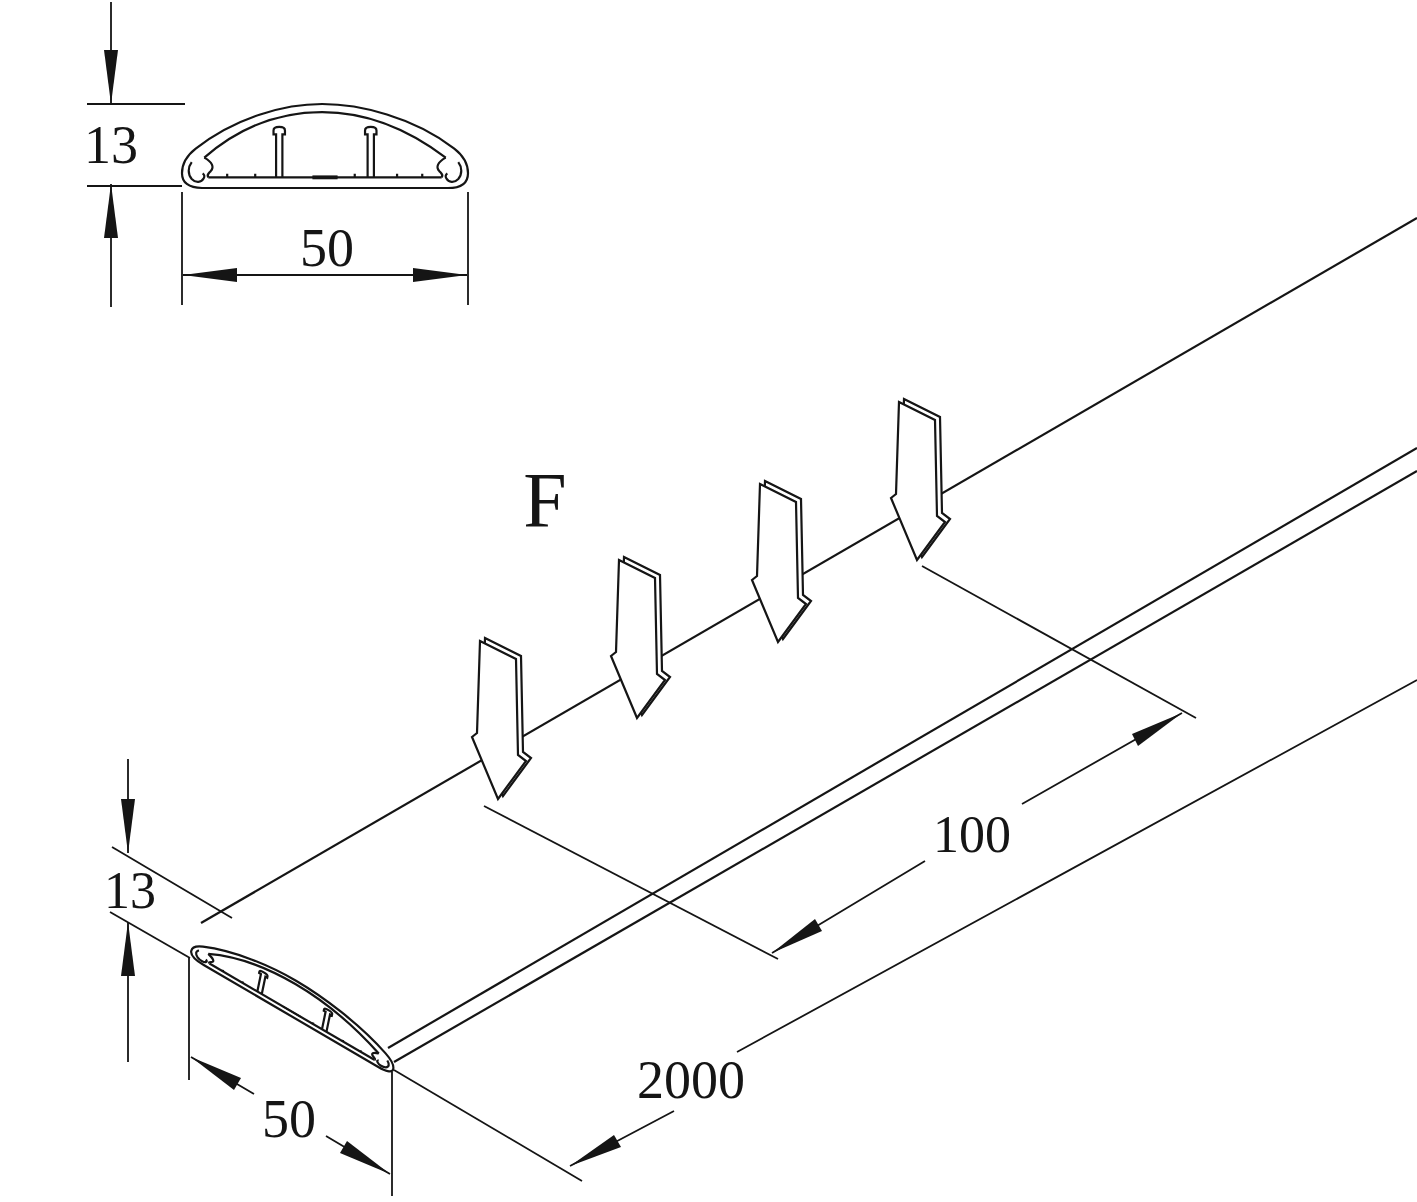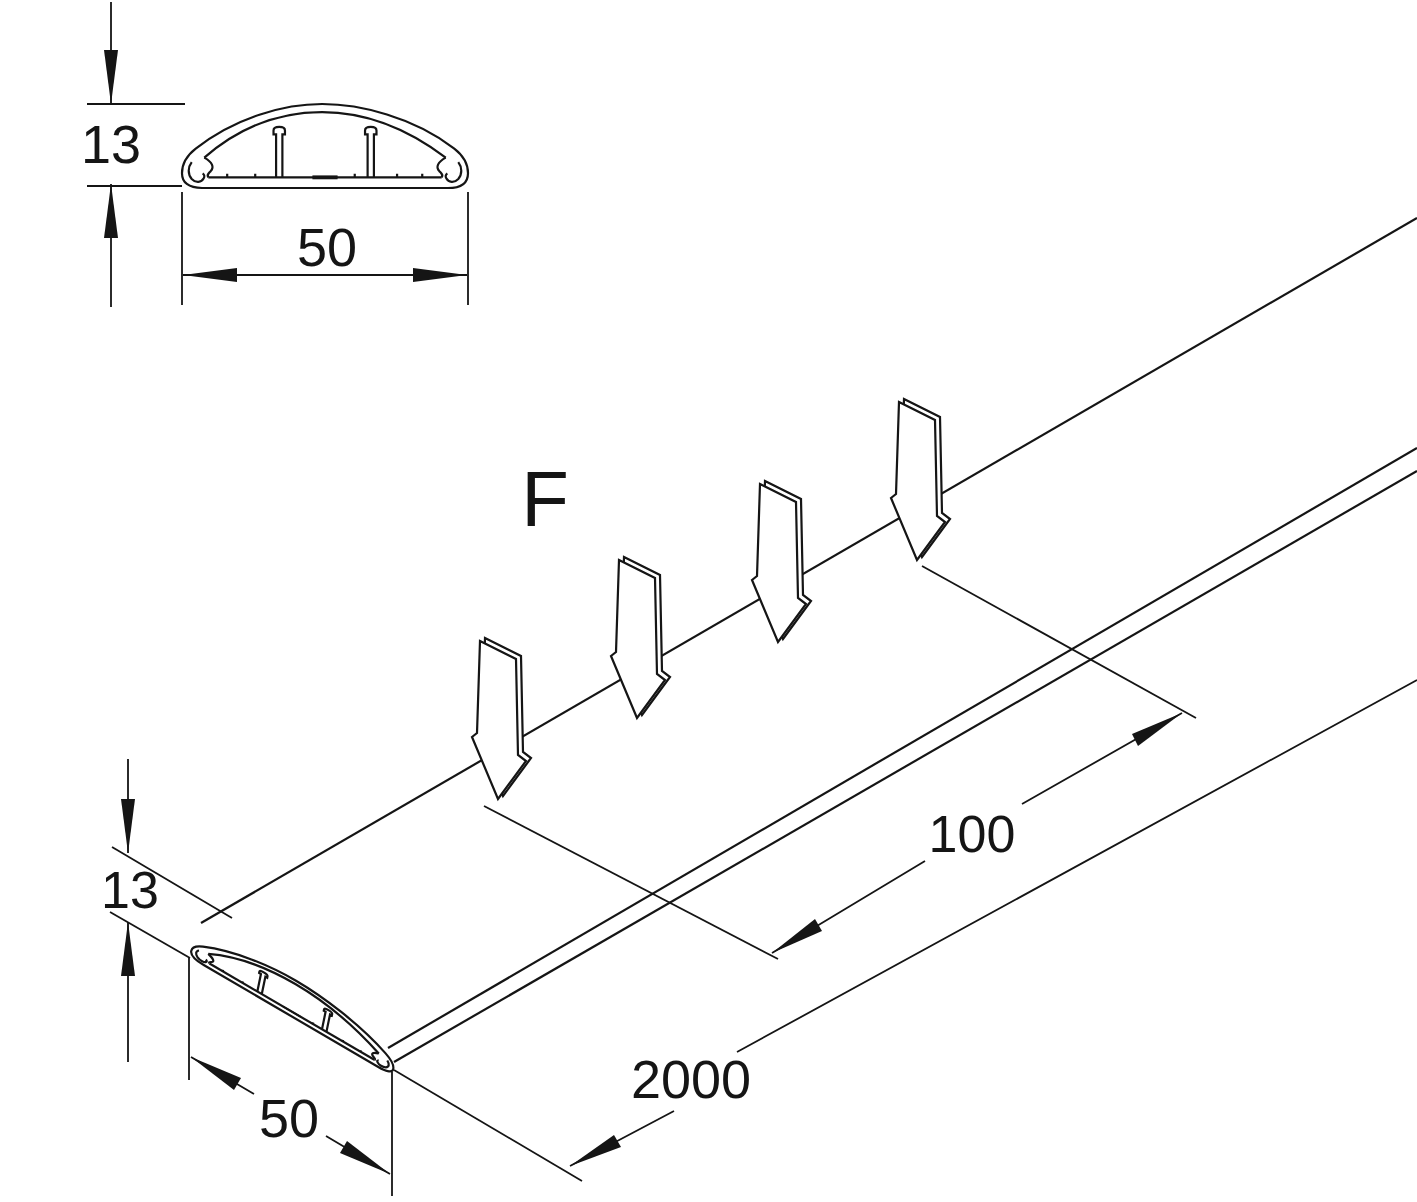--- a/index.html
+++ b/index.html
@@ -1,19 +1,19 @@
 <!DOCTYPE html>
 <html style="--line: #151515; --bg: #ffffff;"><head>
 <meta charset="utf-8">
 <style>
   :root { --line: #151515; --bg: #ffffff; }
   html,body { margin:0; padding:0; background:var(--bg); }
   .stage {
     position:relative; width:1417px; height:1202px; background:var(--bg);
-    font-family:Liberation Sans, sans-serif; overflow:hidden;
+    font-family:Liberation Serif, serif; overflow:hidden;
   }
   svg { display:block; width:1417px; height:1202px; }
   .ln   { stroke:var(--line); stroke-width:2.2; fill:none; }
   .thin { stroke:var(--line); stroke-width:1.8; fill:none; }
   .ah   { fill:var(--line); stroke:none; }
   .dimtext { fill:var(--line); font-size:54px; text-anchor:middle; }
   .dimtext-sm { fill:var(--line); font-size:52px; text-anchor:middle; }
   .forcetext { fill:var(--line); font-size:78px; text-anchor:middle; }
   .profile path, .profile rect { vector-effect:non-scaling-stroke; }
 </style>

